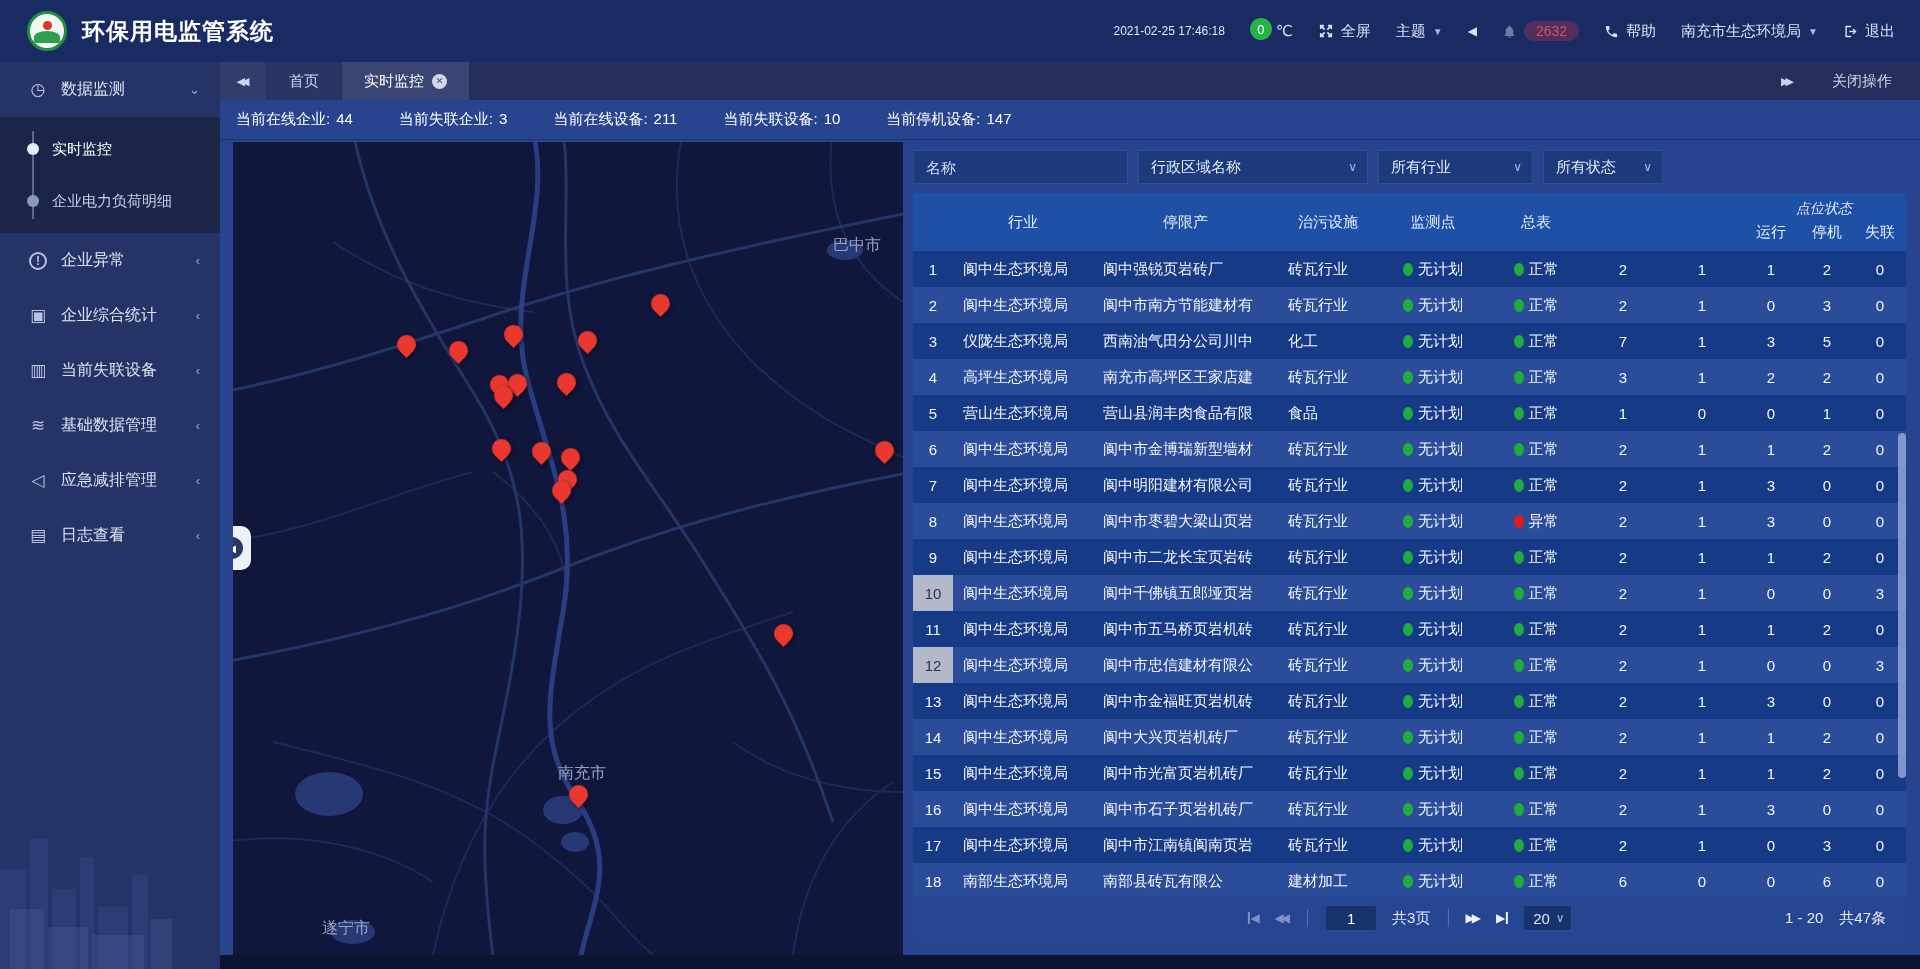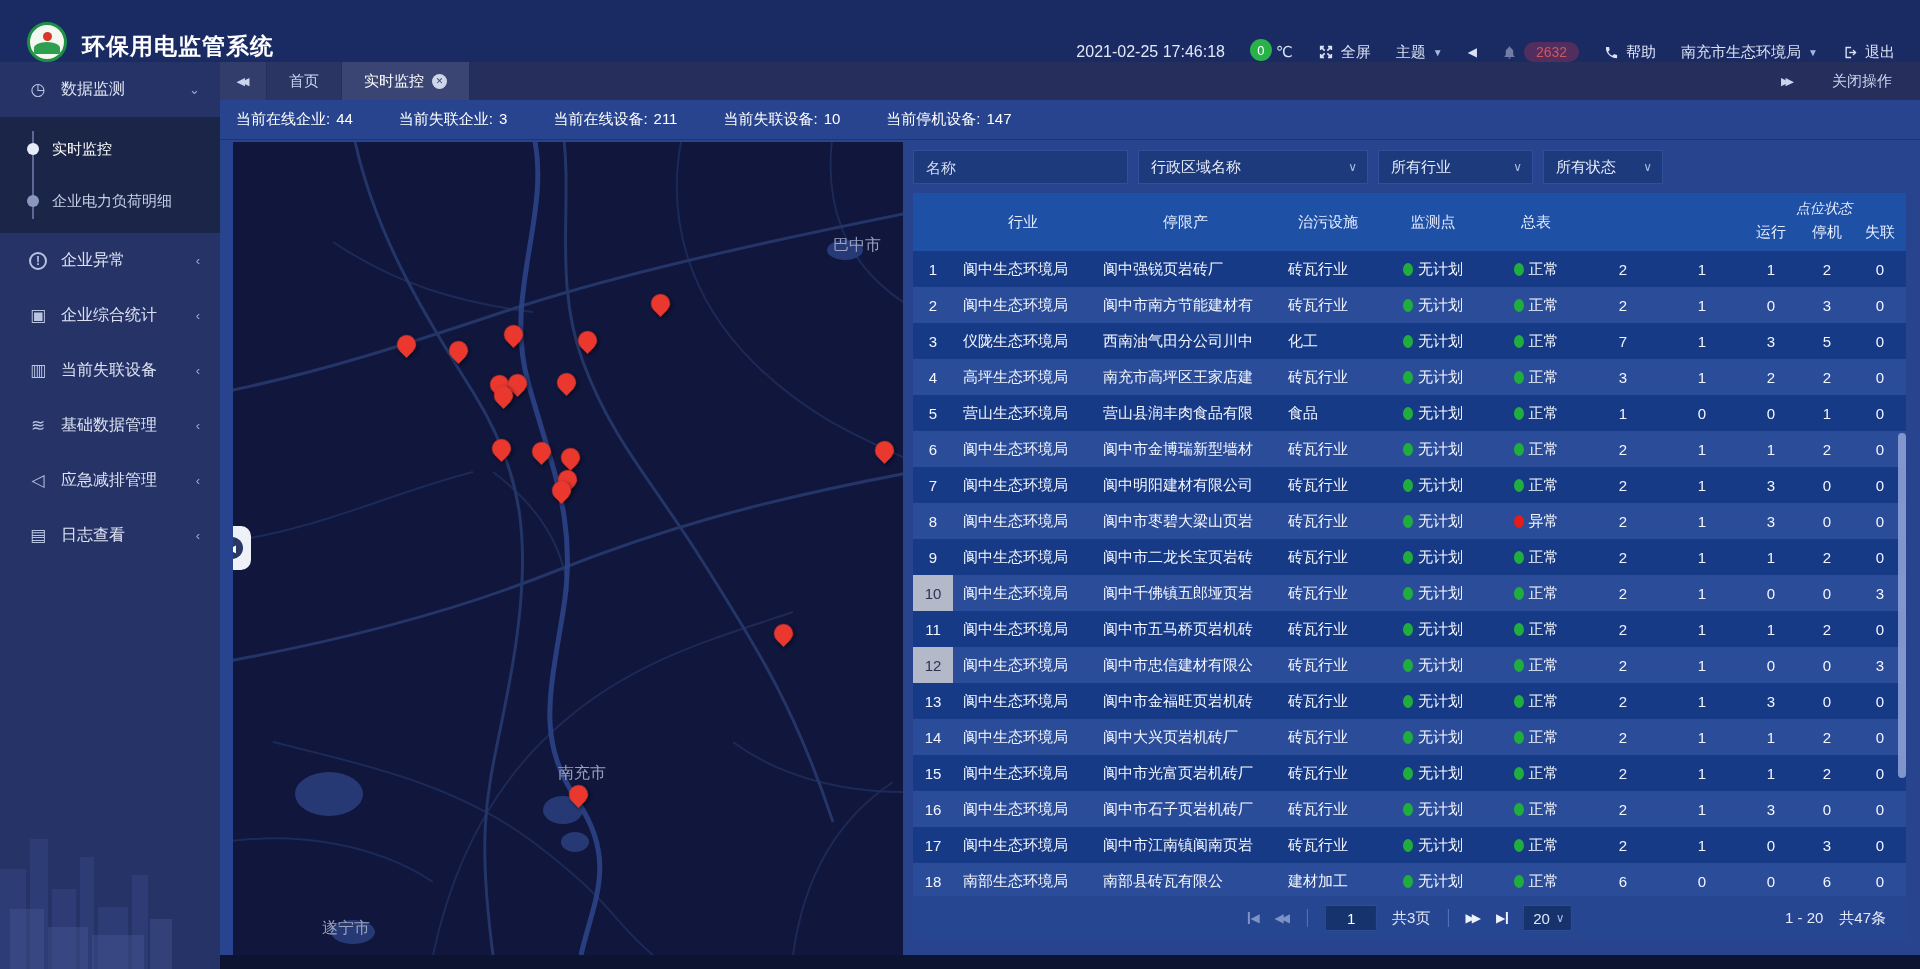--- a/index.html
+++ b/index.html
@@ -1,28 +1,28 @@
 <!DOCTYPE html>
 <html><head>
 <meta charset="utf-8">
 <style>
   * { margin:0; padding:0; box-sizing:border-box; }
   html,body { width:1920px; height:969px; font-family:"Liberation Sans","DejaVu Sans",sans-serif; }
   .app { position:relative; width:1920px; height:969px; background:#0c1432; overflow:hidden; }
 
   
   .header { position:absolute; left:0; top:0; width:1920px; height:62px; background:#1a2a63;
-            display:flex; align-items:flex-end; padding:0 25px 0 27px; color:#dbe2f5; }
+            display:flex; align-items:center; padding:0 25px 0 27px; color:#dbe2f5; }
   .logo { width:40px; height:40px; border-radius:50%; background:#f2f7f0; border:3px solid #1f8f45;
           position:relative; overflow:hidden; flex:none; }
   .logo .hill { position:absolute; left:4px; right:4px; bottom:5px; height:12px; background:#2e9e4f; border-radius:50% 50% 0 0; }
   .logo .sun  { position:absolute; left:13px; top:7px; width:9px; height:9px; border-radius:50%; background:#d8352b; }
   .app-title { margin-left:15px; font-size:23px; font-weight:bold; color:#ffffff; letter-spacing:1px; }
   .hdr-right { margin-left:auto; display:flex; align-items:center; gap:25px; font-size:15px; }
-  .hdr-time { font-size:16px; color:#e2e8f8; }
+  .hdr-time { font-size:12px; color:#e2e8f8; }
   .temp-wrap { display:flex; align-items:flex-start; gap:4px; }
   .temp-circle { width:22px; height:22px; border-radius:50%; background:#29b24a; color:#fff; font-size:13px;
                  display:flex; align-items:center; justify-content:center; margin-top:-4px; }
   .hdr-item { display:flex; align-items:center; gap:7px; cursor:default; color:#dbe2f5; }
   .hdr-item svg { display:block; }
   .caret-down { font-size:10px; color:#aab6dd; }
   .badge-pill { background:rgba(196,54,84,0.33); color:#cf5560; border-radius:10px; padding:1px 12px;
                 font-size:14px; line-height:18px; }
   .bell-dim { opacity:.45; }
   .snd { font-size:12px; }

